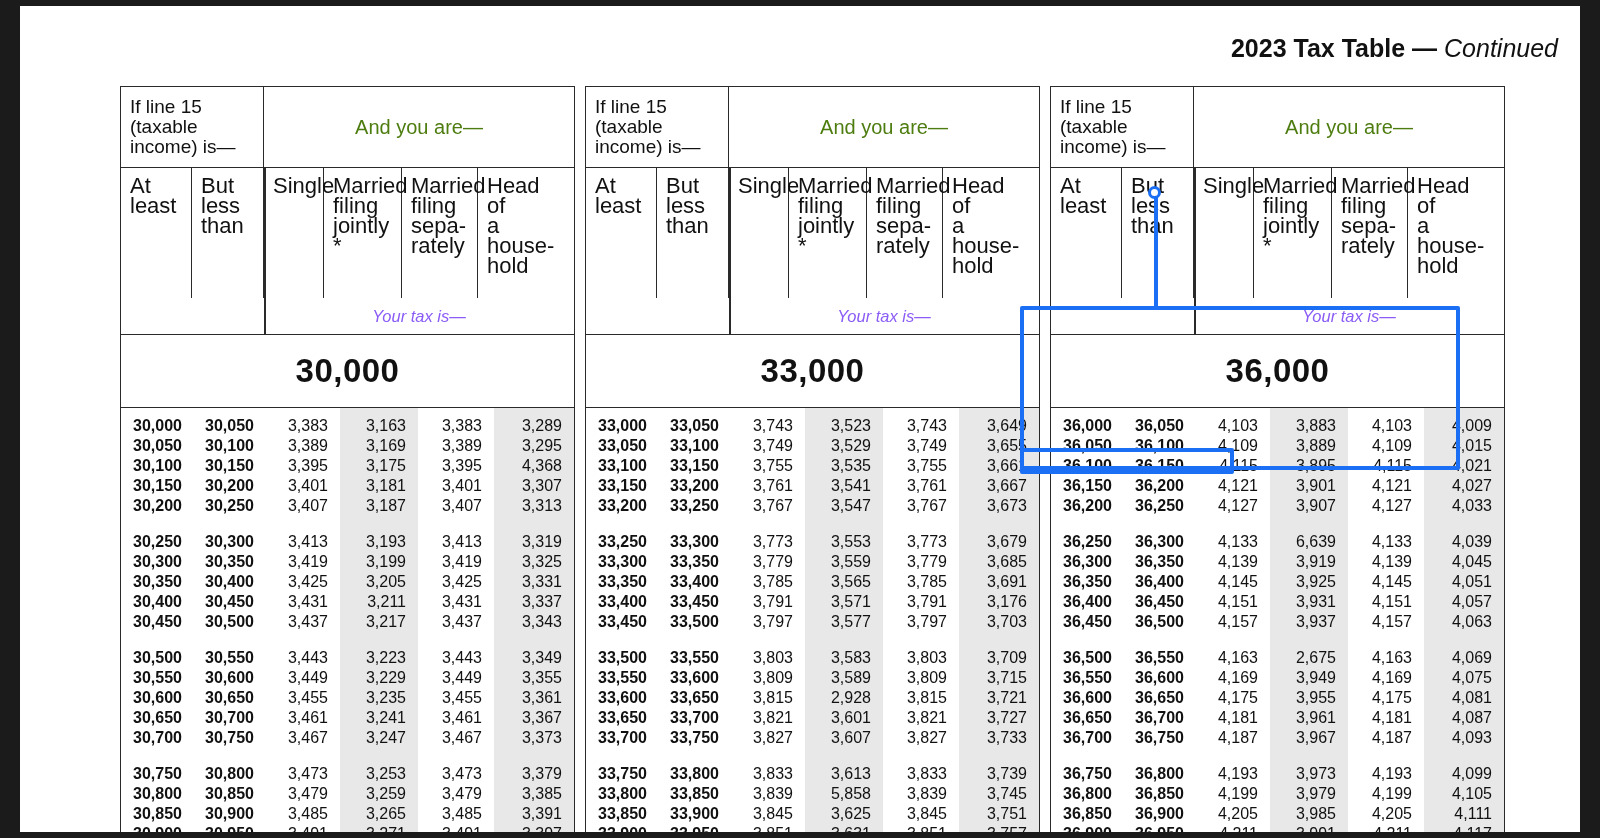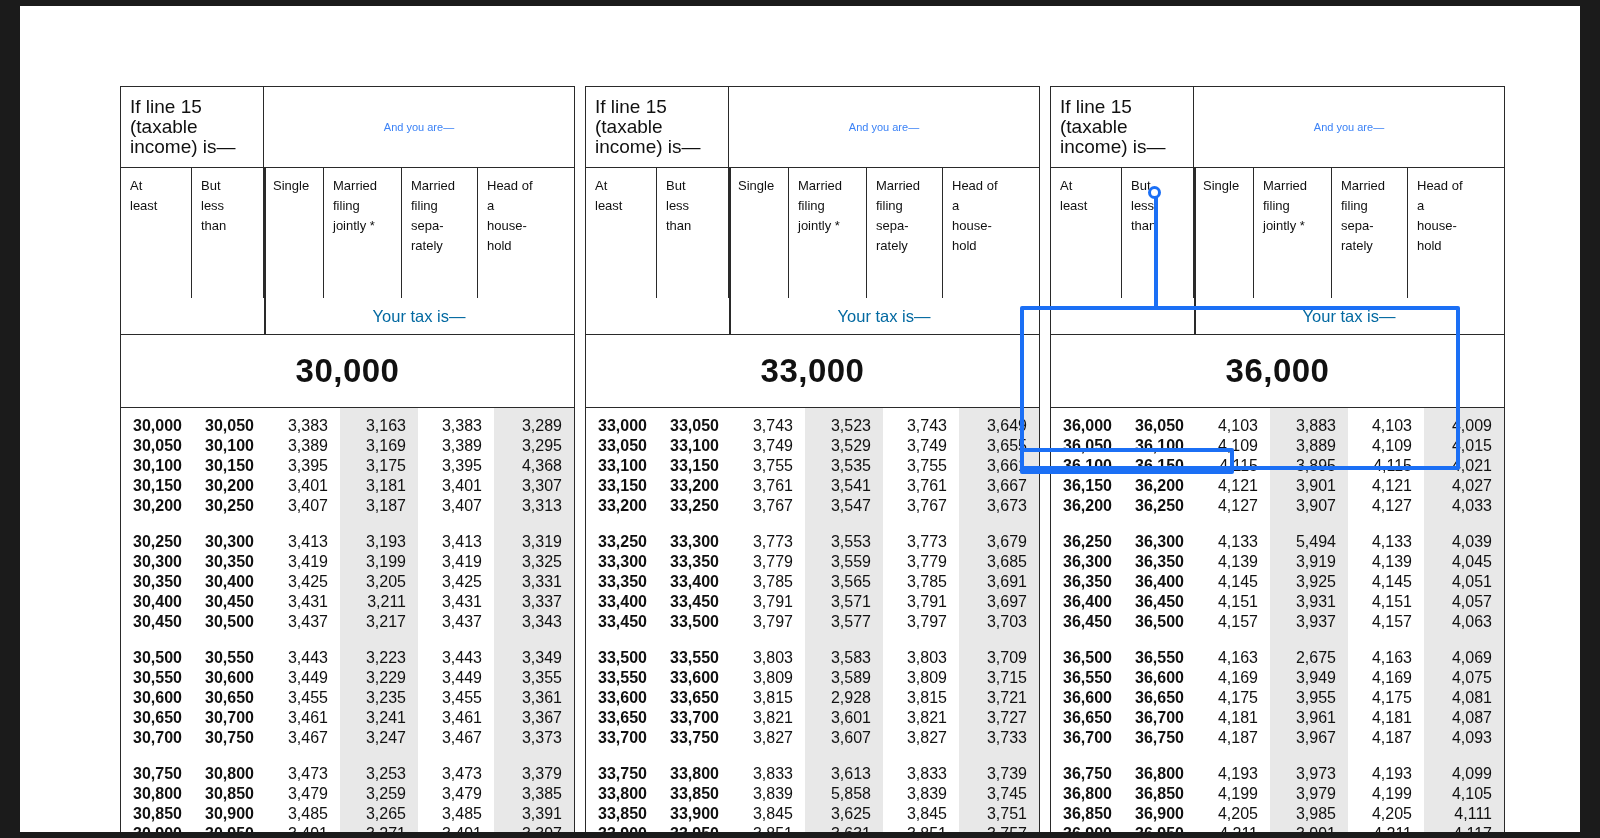--- a/index.html
+++ b/index.html
@@ -62,31 +62,31 @@
     padding: 10px 0 0 9px;
     font-size: 19px;
     line-height: 20px;
     color: #111;
   }
   .hdr-top .right {
     flex: 1;
     display: flex;
     align-items: center;
     justify-content: center;
-    font-size: 11px;
-    color: #3b82f6;
+    font-size: 20px;
+    color: #4d7c0f;
   }
   .hdr-cols {
     display: flex;
     height: 130px;
   }
   .hdr-cols .cell {
     box-sizing: border-box;
     padding: 8px 0 0 9px;
-    font-size: 13px;
+    font-size: 22px;
     line-height: 20px;
     color: #111;
     border-right: 1.5px solid #2a2a2a;
   }
   .hdr-cols .cell:last-child { border-right: none; }
   .w-atleast  { width: 71px; }
   .w-butless  { width: 72px; border-right: 1.5px solid #2a2a2a !important; }
   .w-single   { width: 60px; }
   .w-mfj      { width: 78px; }
   .w-mfs      { width: 76px; }
@@ -102,22 +102,23 @@
     bottom: 0;
     width: 1.5px;
     background: #2a2a2a;
   }
   .yourtax-inner {
     height: 36px;
     display: flex;
     align-items: center;
     justify-content: center;
     font-size: 16.5px;
-    color: #0369a1;
+    color: #8b5cf6;
     margin-left: 143px;
+    font-style: italic;
   }
   
   .bracket {
     height: 72px;
     display: flex;
     align-items: center;
     justify-content: center;
     border-bottom: 1.5px solid #2a2a2a;
     font-size: 33px;
     font-weight: bold;
@@ -179,20 +180,23 @@
     border-radius: 50%;
     background: #ffffff;
     box-sizing: border-box;
   }
 </style>
 </head>
 <body>
 
 <div id="page">
 
+  <div class="page-header">
+    <span>2023 Tax Table</span><span> — </span><span class="cont">Continued</span>
+  </div>
 
   <div class="cols">
 
     <div class="col">
       <div class="hdr-top">
         <div class="left" style="white-space:pre-line">If line 15
 (taxable
 income) is—</div>
         <div class="right">And you are—</div>
       </div>
@@ -490,21 +494,21 @@
                 <div class="c mfj">3,565</div>
                 <div class="c mfs">3,785</div>
                 <div class="c hoh">3,691</div>
               </div>
             <div class="row">
                 <div class="c atleast">33,400</div>
                 <div class="c butless">33,450</div>
                 <div class="c single">3,791</div>
                 <div class="c mfj">3,571</div>
                 <div class="c mfs">3,791</div>
-                <div class="c hoh">3,697</div>
+                <div class="c hoh">3,176</div>
               </div>
             <div class="row">
                 <div class="c atleast">33,450</div>
                 <div class="c butless">33,500</div>
                 <div class="c single">3,797</div>
                 <div class="c mfj">3,577</div>
                 <div class="c mfs">3,797</div>
                 <div class="c hoh">3,703</div>
               </div>
           </div>
@@ -664,21 +668,21 @@
                 <div class="c mfj">3,907</div>
                 <div class="c mfs">4,127</div>
                 <div class="c hoh">4,033</div>
               </div>
           </div>
           <div class="grp spaced">
             <div class="row">
                 <div class="c atleast">36,250</div>
                 <div class="c butless">36,300</div>
                 <div class="c single">4,133</div>
-                <div class="c mfj">5,494</div>
+                <div class="c mfj">6,639</div>
                 <div class="c mfs">4,133</div>
                 <div class="c hoh">4,039</div>
               </div>
             <div class="row">
                 <div class="c atleast">36,300</div>
                 <div class="c butless">36,350</div>
                 <div class="c single">4,139</div>
                 <div class="c mfj">3,919</div>
                 <div class="c mfs">4,139</div>
                 <div class="c hoh">4,045</div>

